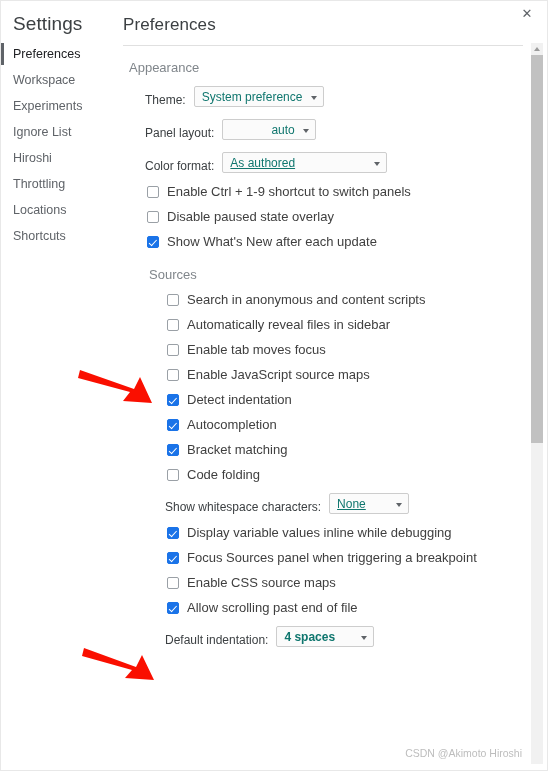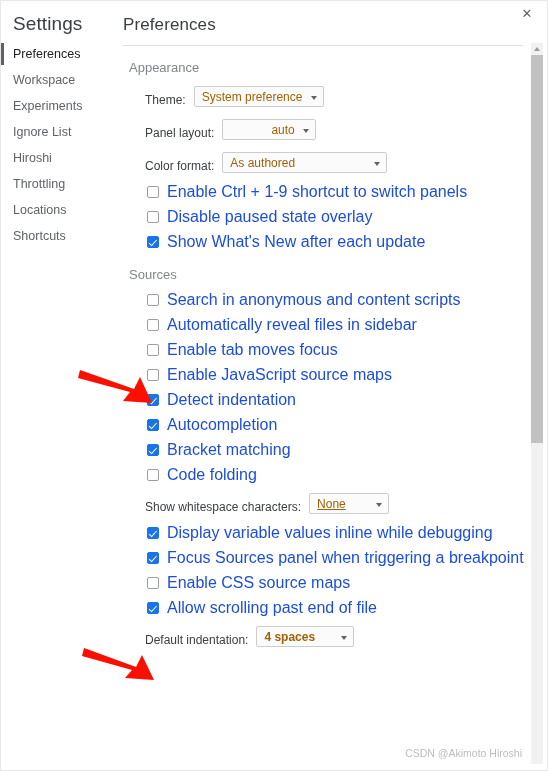--- a/index.html
+++ b/index.html
@@ -110,21 +110,21 @@
     background: #e0e0e0;
     width: 400px;
     margin-bottom: 14px;
   }
   .section-title {
     font-size: 13px;
     color: #80868b;
     font-weight: 400;
     margin: 0 0 11px 6px;
   }
-  .section + .section { margin-top: 18px; }
+  .section + .section { margin-top: 18px; margin-left: 20px; }
 
   
   .row {
     display: flex;
     align-items: flex-end;
     margin-bottom: 12px;
     padding-left: 22px;
   }
   .row-label {
     font-size: 12px;
@@ -138,37 +138,37 @@
     position: relative;
     display: inline-flex;
     align-items: center;
     box-sizing: border-box;
     height: 21px;
     border: 1px solid #cdcdcd;
     background: #fbfbfb;
     border-radius: 2px;
     padding: 0 20px 0 7px;
     font-size: 12px;
-    color: #a16207;
+    color: #0f766e;
     cursor: pointer;
     white-space: nowrap;
   }
   .select .caret {
     position: absolute;
     right: 6px;
     top: 50%;
     width: 0; height: 0;
     margin-top: -1px;
     border-left: 3.5px solid transparent;
     border-right: 3.5px solid transparent;
     border-top: 4px solid #5f6368;
   }
   .select.w-theme { min-width: 130px; }
   .select.w-panel { min-width: 82px; padding-left: 48px; }
-  .select.w-color { min-width: 165px; }
+  .select.w-color { min-width: 165px; text-decoration: underline; }
   .select.w-ws    { min-width: 80px; text-decoration: underline; }
   .select.w-indent{ min-width: 98px; font-weight: bold; }
 
   
   .cbrow {
     display: flex;
     align-items: center;
     margin-bottom: 11px;
     padding-left: 24px;
     cursor: pointer;
@@ -193,22 +193,22 @@
     position: absolute;
     left: 3px;
     top: 0.5px;
     width: 3px;
     height: 6.5px;
     border: solid #ffffff;
     border-width: 0 1.6px 1.6px 0;
     transform: rotate(42deg);
   }
   .cblabel {
-    font-size: 16px;
-    color: #1d4ed8;
+    font-size: 13px;
+    color: #404040;
     white-space: nowrap;
     line-height: 14px;
   }
 
   
   #scrollbar {
     position: absolute;
     right: 4px;
     top: 42px;
     width: 12px;

